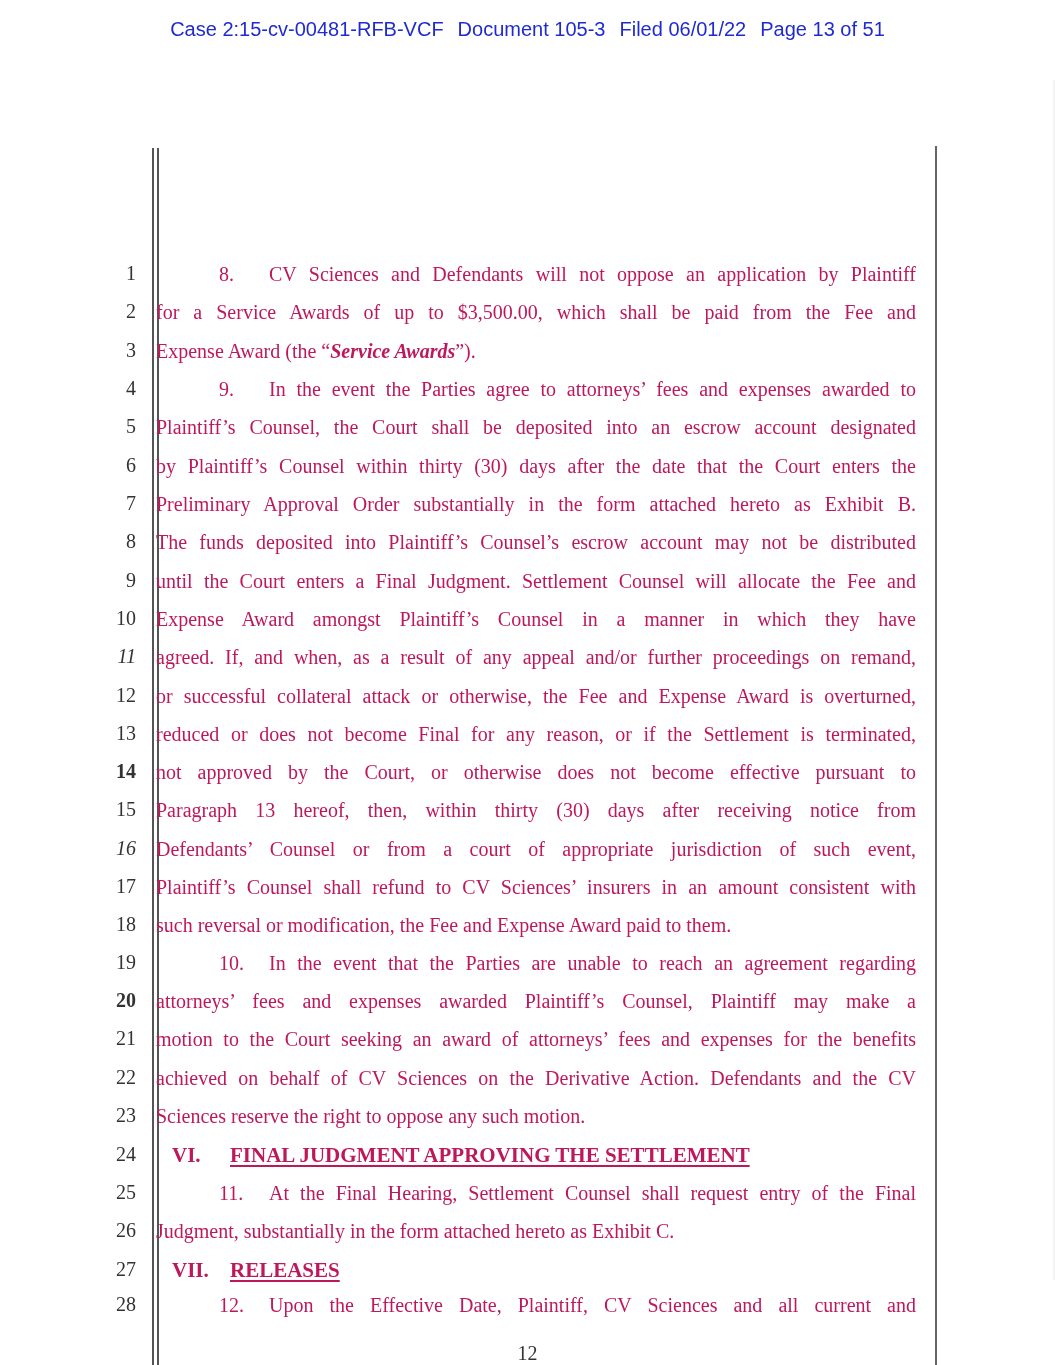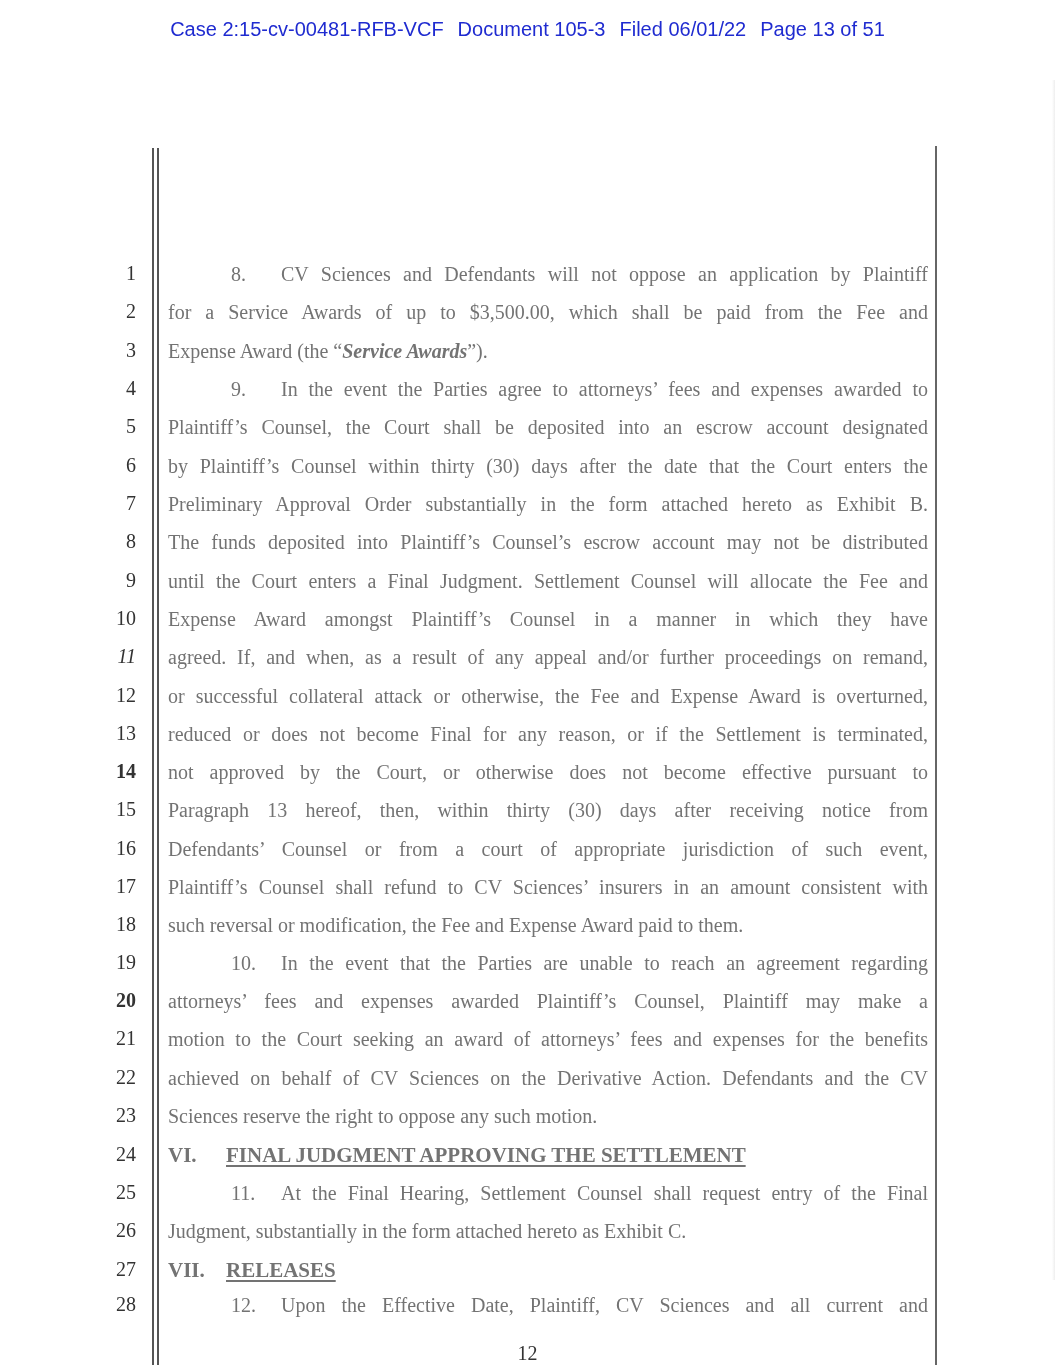--- a/index.html
+++ b/index.html
@@ -7,28 +7,28 @@
          font-family: "Liberation Serif", "DejaVu Serif", serif; color: #2a2a2a; }
   .header { position: absolute; top: 18px; left: 0; width: 1055px; text-align: center;
             font-family: "Liberation Sans", "DejaVu Sans", sans-serif; font-size: 20px;
             color: #1f2bd0; letter-spacing: 0; white-space: pre; }
   .header span { margin: 0 7px; }
   .rule { position: absolute; background: #555; }
   .rule.l1 { left: 152px; top: 148px; width: 1.5px; height: 1217px; }
   .rule.l2 { left: 157px; top: 148px; width: 1.5px; height: 1217px; }
   .rule.r1 { left: 935px; top: 146px; width: 1.5px; height: 1219px; background:#666; }
   .ln { position: absolute; left: 100px; width: 36px; text-align: right; font-size: 20px; color: #333; }
-  .line { position: absolute; left: 168px; width: 760px; font-size: 20px; line-height: 24px;
-          white-space: nowrap; color: #737373; }
+  .line { position: absolute; left: 156px; width: 760px; font-size: 20px; line-height: 24px;
+          white-space: nowrap; color: #be185d; }
   .just { text-align: justify; text-align-last: justify; }
   .indent { padding-left: 63px; width: 697px; }
   .num { display: inline-block; width: 50px; }
   .bold { font-weight: bold; font-style: italic; }
   .heading { font-weight: bold; font-size: 21px; }
-  .heading .hn { display: inline-block; width: 58px; }
+  .heading .hn { display: inline-block; width: 58px; margin-left: 16px; }
   .heading .ht { text-decoration: underline; text-underline-offset: 3px; }
   .pagenum { position: absolute; top: 1342px; left: 0; width: 1055px; text-align: center; font-size: 20px; color:#333; }
   .edge { position: absolute; right: 0; top: 80px; width: 3px; height: 1200px;
           background: linear-gradient(to right, #fff, #eee); }
 </style>
 </head>
 <body>
 
 <div class="header"><span>Case 2:15-cv-00481-RFB-VCF</span><span>Document 105-3</span><span>Filed 06/01/22</span><span>Page 13 of 51</span></div>
 
@@ -46,21 +46,21 @@
     <div class="ln" style="top: 454px;">6</div>
     <div class="ln" style="top: 492px;">7</div>
     <div class="ln" style="top: 530px;">8</div>
     <div class="ln" style="top: 569px;">9</div>
     <div class="ln" style="top: 607px;">10</div>
     <div class="ln" style="top: 645px; font-style: italic;">11</div>
     <div class="ln" style="top: 684px;">12</div>
     <div class="ln" style="top: 722px;">13</div>
     <div class="ln" style="top: 760px; font-weight: bold;">14</div>
     <div class="ln" style="top: 798px;">15</div>
-    <div class="ln" style="top: 837px;">16</div>
+    <div class="ln" style="top: 837px; font-style: italic;">16</div>
     <div class="ln" style="top: 875px;">17</div>
     <div class="ln" style="top: 913px;">18</div>
     <div class="ln" style="top: 951px;">19</div>
     <div class="ln" style="top: 989px; font-weight: bold;">20</div>
     <div class="ln" style="top: 1027px;">21</div>
     <div class="ln" style="top: 1066px;">22</div>
     <div class="ln" style="top: 1104px;">23</div>
     <div class="ln" style="top: 1143px;">24</div>
     <div class="ln" style="top: 1181px;">25</div>
     <div class="ln" style="top: 1219px;">26</div>

